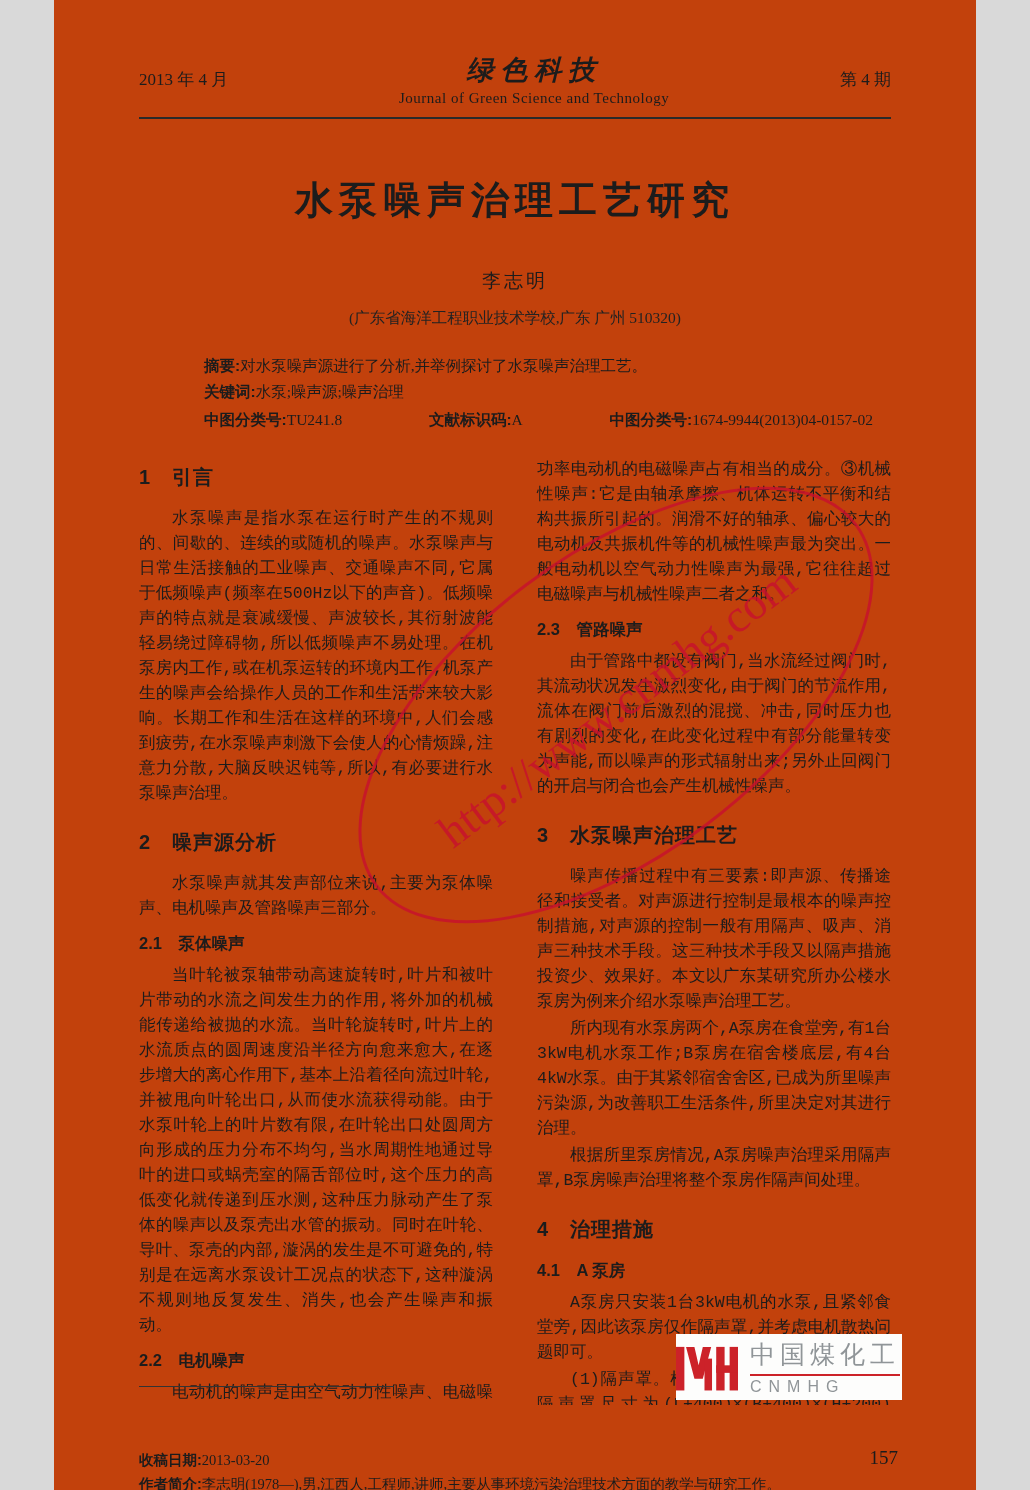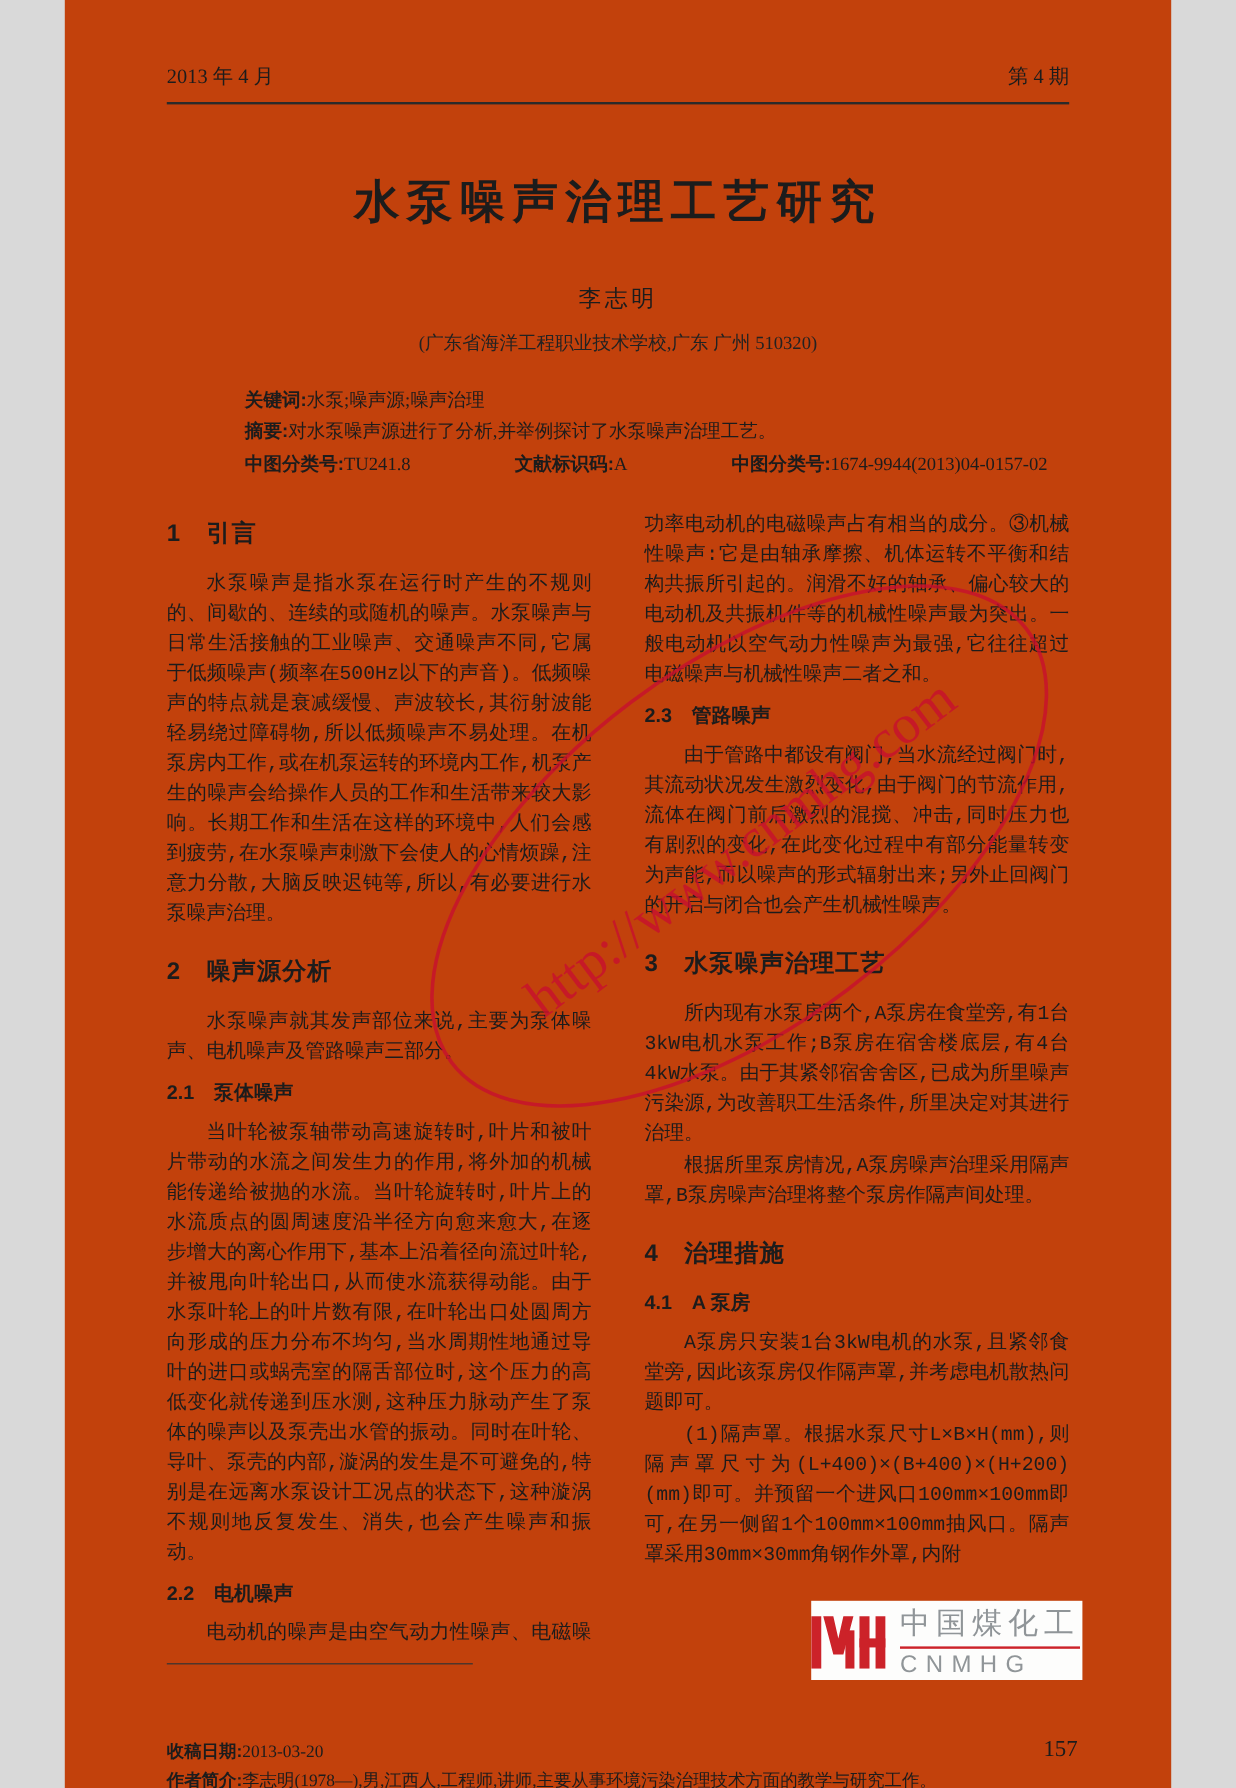--- a/index.html
+++ b/index.html
@@ -38,43 +38,47 @@
   .footer .lbl { font-weight:bold; font-family:"Liberation Sans","DejaVu Sans",sans-serif; }
   .page-number { position:absolute; right:78px; top:1447px; font-size:19px; }
   
   .watermark-svg { position:absolute; left:0; top:0; pointer-events:none; }
   
   .logo { position:absolute; left:622px; top:1334px; width:226px; height:66px;
           background:#fdfdfc; display:flex; align-items:center; gap:12px; }
   .logo-texts { display:flex; flex-direction:column; }
   .logo-cn { font-family:"Liberation Sans","DejaVu Sans",sans-serif; font-size:25px; color:#909598; letter-spacing:5px; white-space:nowrap; }
   .logo-underline { height:2px; background:#cc2229; margin:3px 0 2px 0; width:150px; }
-  .logo-en { font-family:"Liberation Sans","DejaVu Sans",sans-serif; font-size:20px; color:#909598; letter-spacing:7px; }
+  .logo-en { font-family:"Liberation Sans","DejaVu Sans",sans-serif; font-size:16px; color:#909598; letter-spacing:7px; }
 </style>
 </head>
 <body>
 
 <div class="page">
 
   <header class="journal-header">
     <span class="h-date">2013 年 4 月</span>
+    <span class="h-center">
+      <span class="journal-cn" style="display:block">绿色科技</span>
+      <span class="journal-en" style="display:block">Journal of Green Science and Technology</span>
+    </span>
     <span class="h-issue">第 4 期</span>
   </header>
   <hr class="header-rule">
 
   <h1 class="title">水泵噪声治理工艺研究</h1>
   <div class="author">李志明</div>
   <div class="affiliation">(广东省海洋工程职业技术学校,广东 广州 510320)</div>
 
   <div class="meta">
     <div>
-      <span class="lbl">关键词:</span><span>水泵;噪声源;噪声治理</span>
+      <span class="lbl">摘要:</span><span>对水泵噪声源进行了分析,并举例探讨了水泵噪声治理工艺。</span>
     </div>
     <div>
-      <span class="lbl">摘要:</span><span>对水泵噪声源进行了分析,并举例探讨了水泵噪声治理工艺。</span>
+      <span class="lbl">关键词:</span><span>水泵;噪声源;噪声治理</span>
     </div>
     <div class="meta-row">
       <span><span class="lbl">中图分类号:</span><span>TU241.8</span></span>
       <span><span class="lbl">文献标识码:</span><span>A</span></span>
       <span><span class="lbl">中图分类号:</span><span>1674-9944(2013)04-0157-02</span></span>
     </div>
   </div>
 
   <div class="columns">
     <div class="col">
@@ -85,20 +89,21 @@
       <h3 class="sub-heading">2.1　泵体噪声</h3>
       <p class="para indent">当叶轮被泵轴带动高速旋转时,叶片和被叶片带动的水流之间发生力的作用,将外加的机械能传递给被抛的水流。当叶轮旋转时,叶片上的水流质点的圆周速度沿半径方向愈来愈大,在逐步增大的离心作用下,基本上沿着径向流过叶轮,并被甩向叶轮出口,从而使水流获得动能。由于水泵叶轮上的叶片数有限,在叶轮出口处圆周方向形成的压力分布不均匀,当水周期性地通过导叶的进口或蜗壳室的隔舌部位时,这个压力的高低变化就传递到压水测,这种压力脉动产生了泵体的噪声以及泵壳出水管的振动。同时在叶轮、导叶、泵壳的内部,漩涡的发生是不可避免的,特别是在远离水泵设计工况点的状态下,这种漩涡不规则地反复发生、消失,也会产生噪声和振动。</p>
       <h3 class="sub-heading">2.2　电机噪声</h3>
       <p class="para indent">电动机的噪声是由空气动力性噪声、电磁噪声和机械性噪声三部分组成。①空气动力性噪声:它主要是由电动机冷却风扇所引起,其噪声大小及频谱特性由风扇叶片的形状、尺寸、数目及转数等参数所决定。②电磁噪声:它是由定子与转子之间交变电磁引力、磁致伸缩引起的。电磁噪声的大小与电动机功率、极数有关。大</p>
     </div>
     <div class="col">
       <p class="para">功率电动机的电磁噪声占有相当的成分。③机械性噪声:它是由轴承摩擦、机体运转不平衡和结构共振所引起的。润滑不好的轴承、偏心较大的电动机及共振机件等的机械性噪声最为突出。一般电动机以空气动力性噪声为最强,它往往超过电磁噪声与机械性噪声二者之和。</p>
       <h3 class="sub-heading">2.3　管路噪声</h3>
       <p class="para indent">由于管路中都设有阀门,当水流经过阀门时,其流动状况发生激烈变化,由于阀门的节流作用,流体在阀门前后激烈的混搅、冲击,同时压力也有剧烈的变化,在此变化过程中有部分能量转变为声能,而以噪声的形式辐射出来;另外止回阀门的开启与闭合也会产生机械性噪声。</p>
       <h2 class="sec-heading">3　水泵噪声治理工艺</h2>
+      <p class="para indent">噪声传播过程中有三要素:即声源、传播途径和接受者。对声源进行控制是最根本的噪声控制措施,对声源的控制一般有用隔声、吸声、消声三种技术手段。这三种技术手段又以隔声措施投资少、效果好。本文以广东某研究所办公楼水泵房为例来介绍水泵噪声治理工艺。</p>
       <p class="para indent">所内现有水泵房两个,A泵房在食堂旁,有1台3kW电机水泵工作;B泵房在宿舍楼底层,有4台4kW水泵。由于其紧邻宿舍舍区,已成为所里噪声污染源,为改善职工生活条件,所里决定对其进行治理。</p>
       <p class="para indent">根据所里泵房情况,A泵房噪声治理采用隔声罩,B泵房噪声治理将整个泵房作隔声间处理。</p>
       <h2 class="sec-heading">4　治理措施</h2>
       <h3 class="sub-heading">4.1　A 泵房</h3>
       <p class="para indent">A泵房只安装1台3kW电机的水泵,且紧邻食堂旁,因此该泵房仅作隔声罩,并考虑电机散热问题即可。</p>
       <p class="para indent">(1)隔声罩。根据水泵尺寸L×B×H(mm),则隔声罩尺寸为(L+400)×(B+400)×(H+200)(mm)即可。并预留一个进风口100mm×100mm即可,在另一侧留1个100mm×100mm抽风口。隔声罩采用30mm×30mm角钢作外罩,内附</p>
     </div>
   </div>
 
   <svg class="watermark-svg" width="1030" height="1490" viewBox="0 0 1030 1490">

